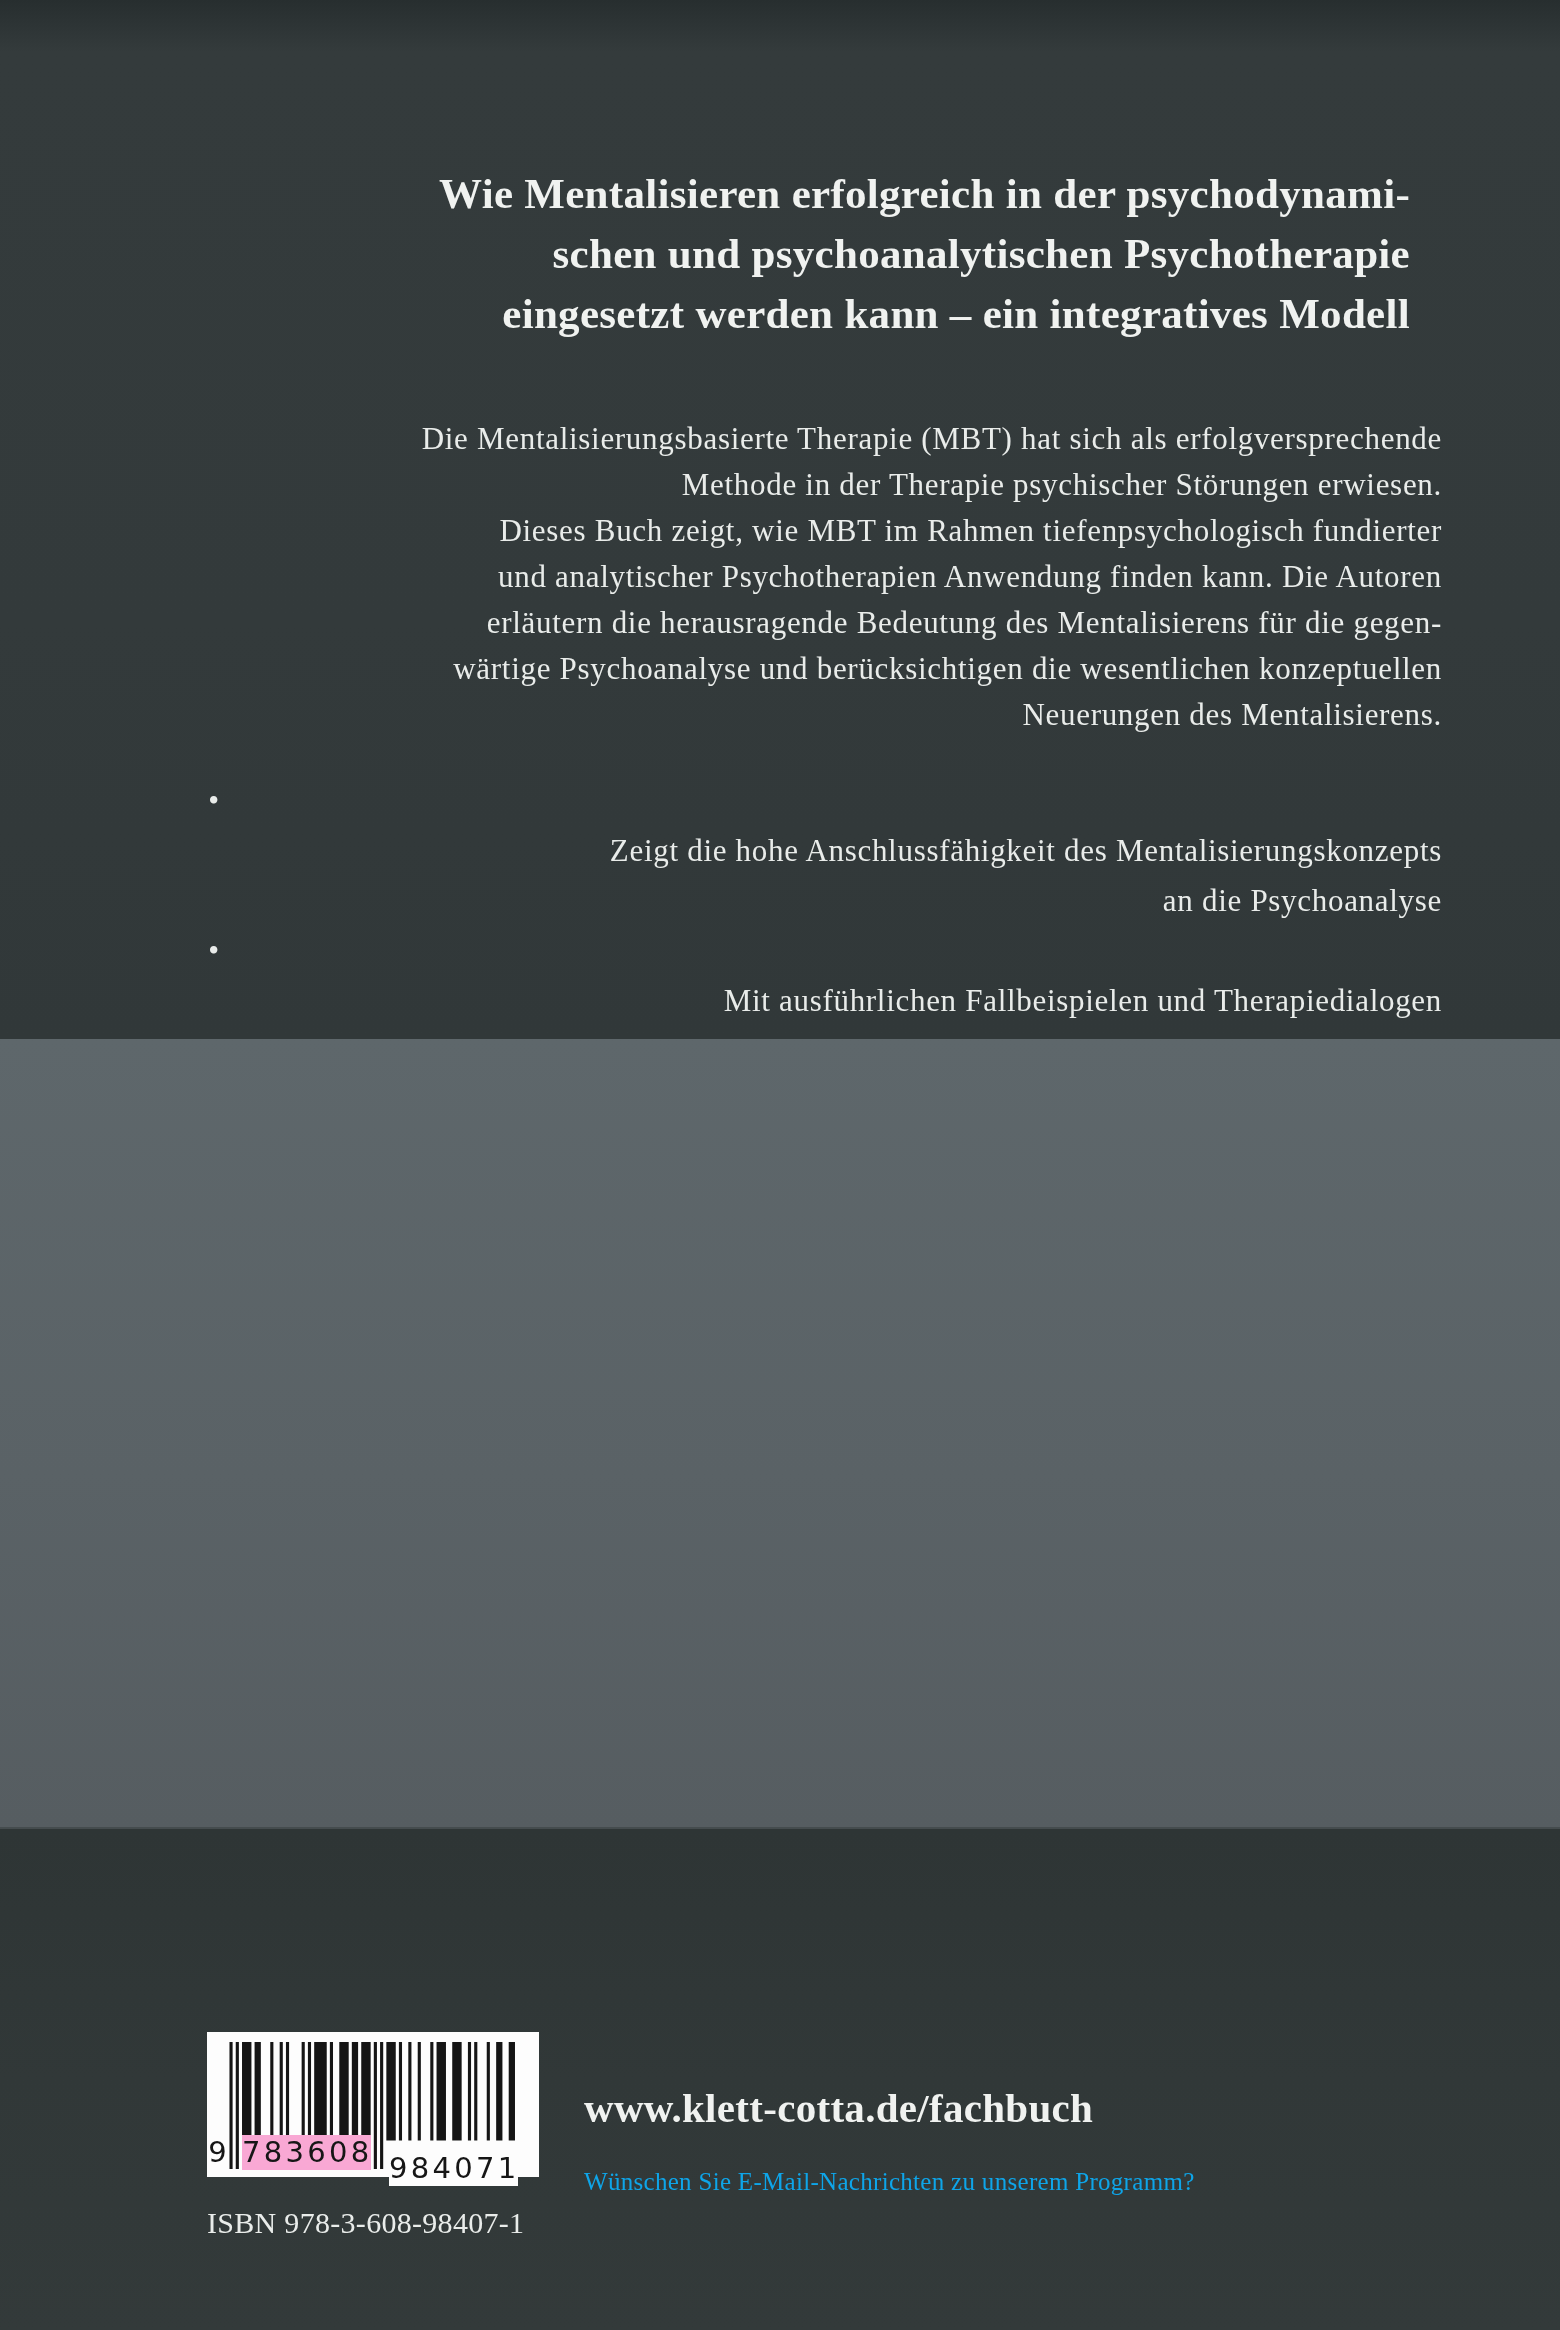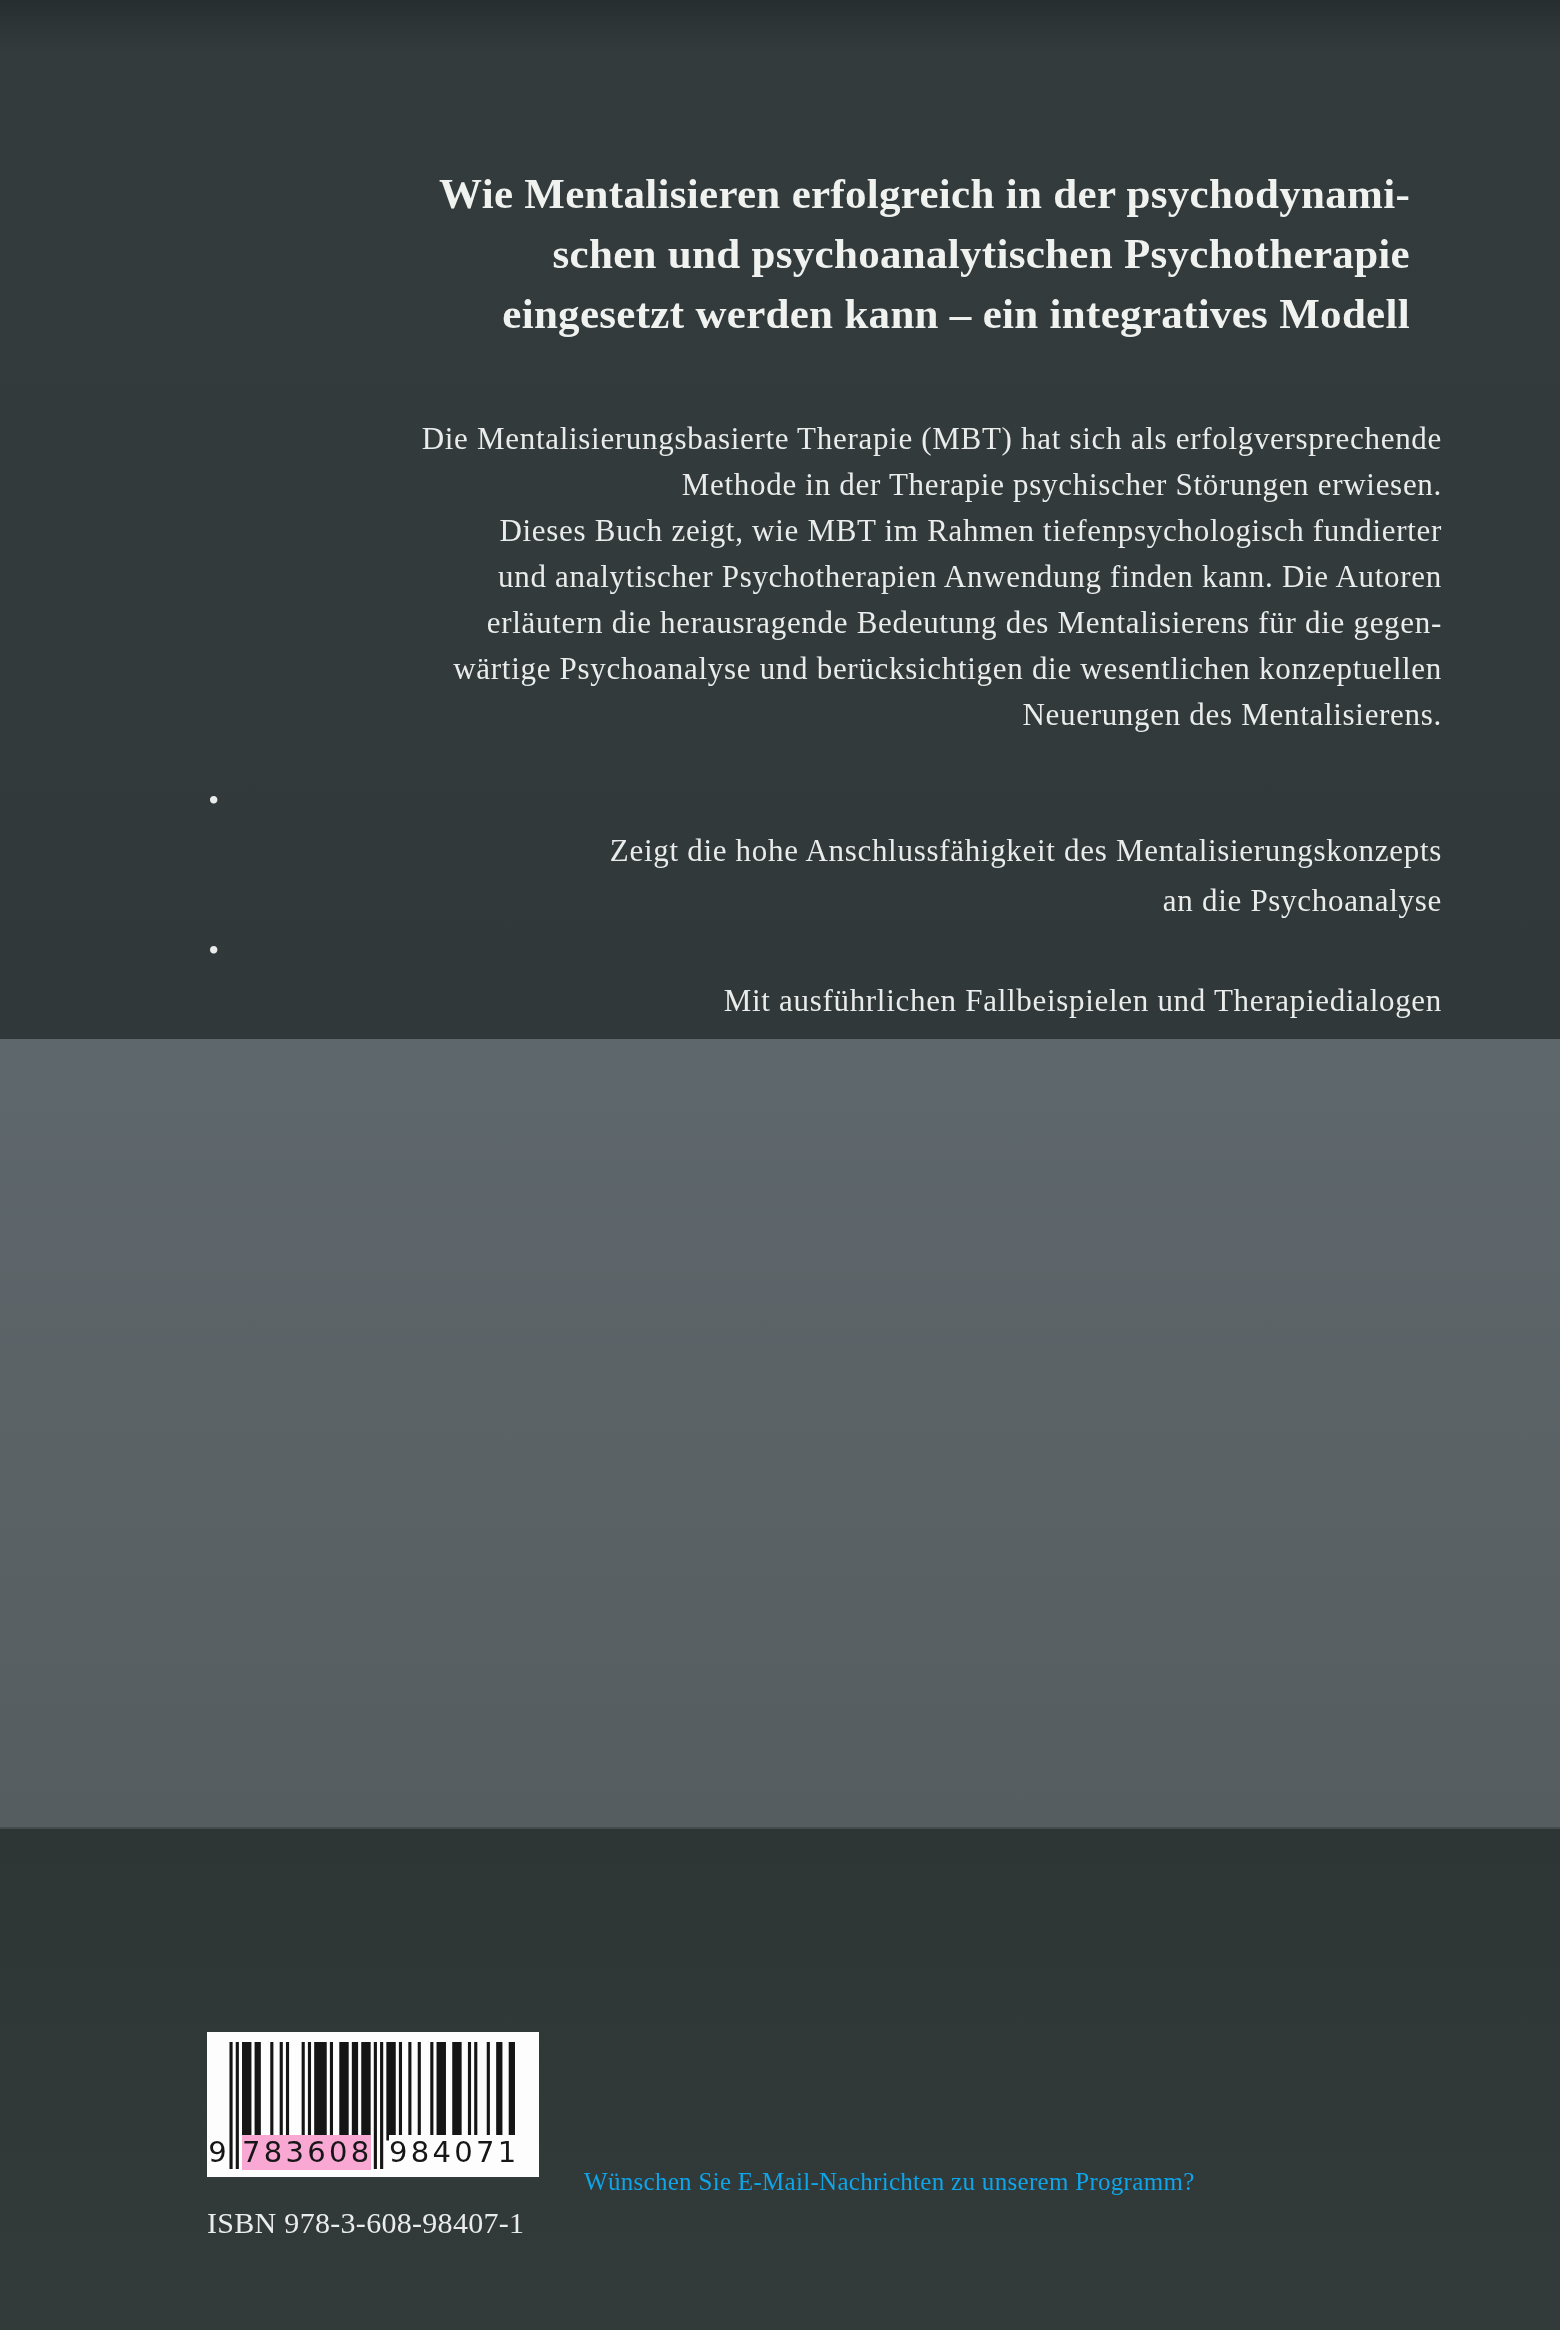--- a/index.html
+++ b/index.html
@@ -55,21 +55,21 @@
     background:#fdfdfd;
   }
   .bc-bars{position:absolute;left:22px;top:10.4px;width:299px;height:127px;}
   .bc-digit{
     position:absolute;top:103px;height:35px;line-height:35px;
     font-family:"DejaVu Sans","Liberation Sans",sans-serif;
     font-size:29px;color:#161616;
   }
   .bc-first{left:1.3px;width:21px;}
   .bc-left{left:35px;width:129px;background:#f9a8d4;letter-spacing:3.3px;}
-  .bc-right{left:182px;width:129px;background:#fdfdfd;letter-spacing:3.3px;}
+  .bc-right{left:182px;width:129px;background:#fdfdfd;letter-spacing:3.3px;margin-top:16px;}
   .isbn{
     left:207px;top:2205px;width:455px;
     font-size:30px;line-height:36px;letter-spacing:0.3px;
     color:#e9ecea;
   }
   .site-url{
     left:584px;top:2083px;width:845px;
     font-size:41px;font-weight:bold;line-height:51px;letter-spacing:0.3px;
     color:#f0f2f0;
   }
@@ -153,16 +153,17 @@
           <rect x="397.05" y="0" width="4.84" height="152" fill="#151515"></rect>
           <rect x="411.58" y="0" width="9.68" height="152" fill="#151515"></rect>
           <rect x="430.95" y="0" width="9.68" height="152" fill="#151515"></rect>
         </svg></div>
     <div class="bc-digit bc-first">9</div>
     <div class="bc-digit bc-left">783608</div>
     <div class="bc-digit bc-right">984071</div>
   </div>
   <div class="txt isbn">ISBN 978-3-608-98407-1</div>
 
+  <div class="txt site-url">www.klett-cotta.de/fachbuch</div>
   <div class="txt newsletter-question">Wünschen Sie E-Mail-Nachrichten zu unserem Programm?</div>
 
 </div>
 
 
 </body></html>

